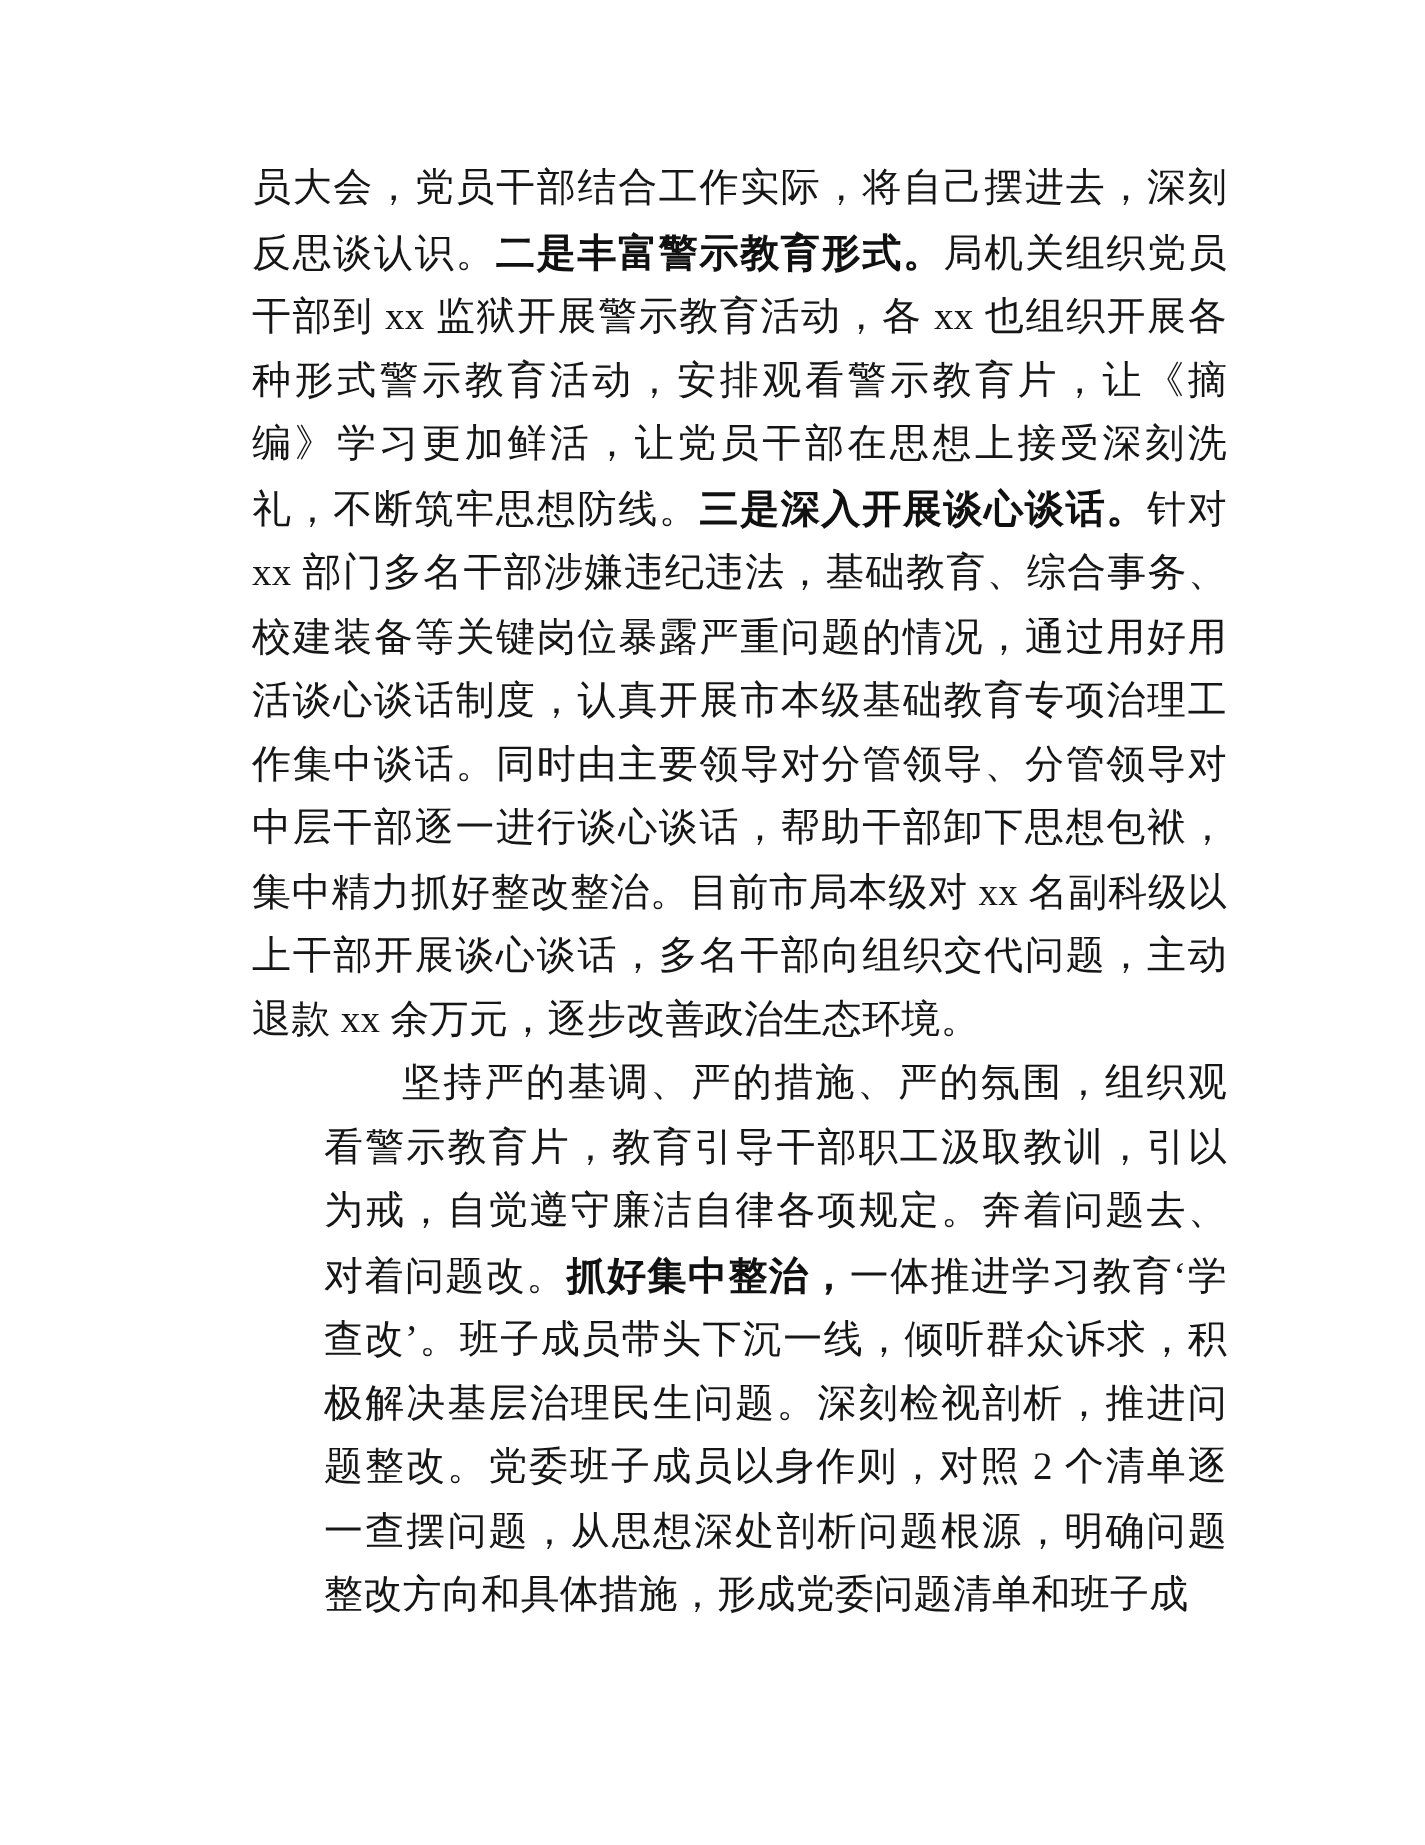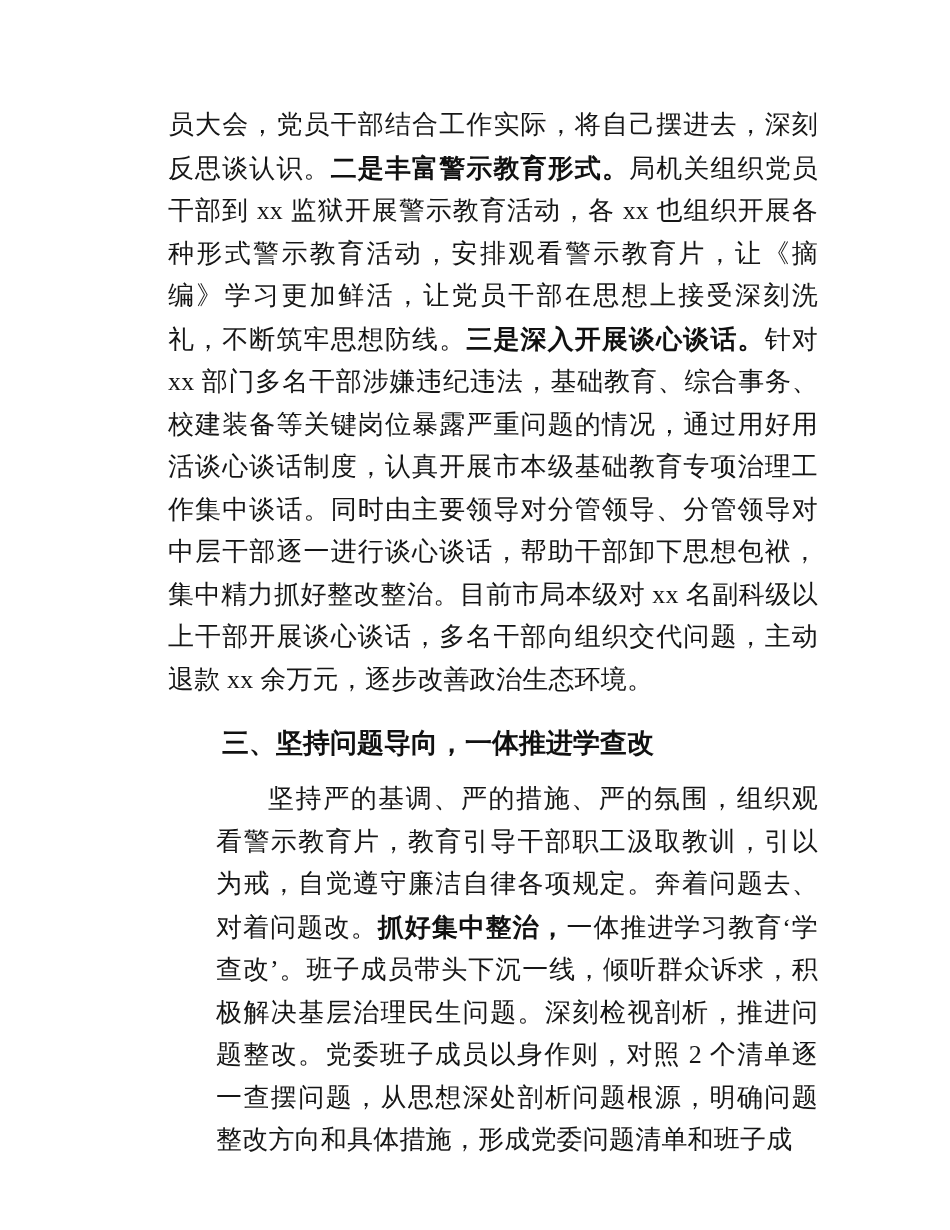--- a/index.html
+++ b/index.html
@@ -49,16 +49,15 @@
     font-weight: 700;
     color: #111111;
   }
 </style>
 </head>
 <body>
 
 <div class="page">
   <div class="doc-body">
       <p><span>员大会，党员干部结合工作实际，将自己摆进去，深刻反思谈认识。</span><span class="b">二是丰富警示教育形式。</span><span>局机关组织党员干部到 xx 监狱开展警示教育活动，各 xx 也组织开展各种形式警示教育活动，安排观看警示教育片，让《摘编》学习更加鲜活，让党员干部在思想上接受深刻洗礼，不断筑牢思想防线。</span><span class="b">三是深入开展谈心谈话。</span><span>针对 xx 部门多名干部涉嫌违纪违法，基础教育、综合事务、校建装备等关键岗位暴露严重问题的情况，通过用好用活谈心谈话制度，认真开展市本级基础教育专项治理工作集中谈话。同时由主要领导对分管领导、分管领导对中层干部逐一进行谈心谈话，帮助干部卸下思想包袱，集中精力抓好整改整治。目前市局本级对 xx 名副科级以上干部开展谈心谈话，多名干部向组织交代问题，主动退款 xx 余万元，逐步改善政治生态环境。</span></p>
-      <h2>三、坚持问题导向，一体推进学查改</h2>
       <p class="indent"><span>坚持严的基调、严的措施、严的氛围，组织观看警示教育片，教育引导干部职工汲取教训，引以为戒，自觉遵守廉洁自律各项规定。奔着问题去、对着问题改。</span><span class="b">抓好集中整治，</span><span>一体推进学习教育‘学查改’。班子成员带头下沉一线，倾听群众诉求，积极解决基层治理民生问题。深刻检视剖析，推进问题整改。党委班子成员以身作则，对照 2 个清单逐一查摆问题，从思想深处剖析问题根源，明确问题整改方向和具体措施，形成党委问题清单和班子成</span></p>
     </div>
 </div>
 
 </body></html>

